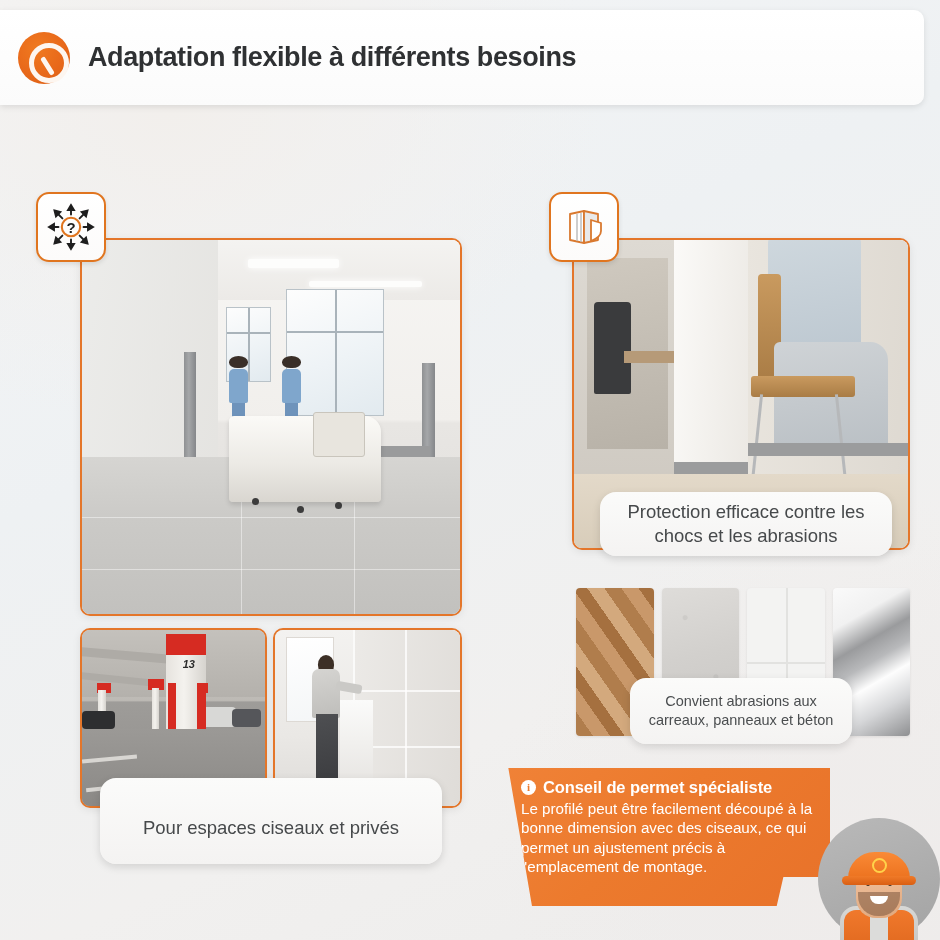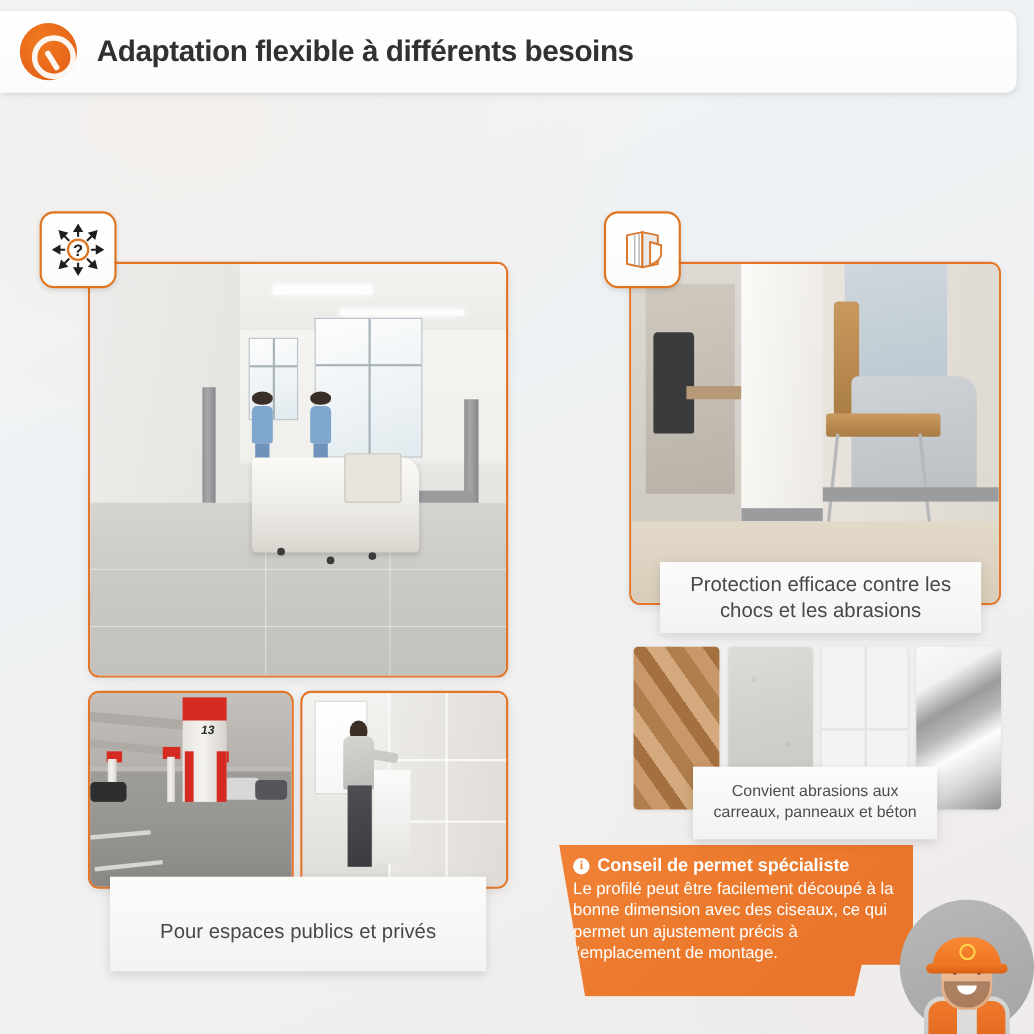--- a/index.html
+++ b/index.html
@@ -11,21 +11,21 @@
   body {
     position: relative;
     background:
       radial-gradient(ellipse 700px 500px at 18% 12%, #f2efec 0%, rgba(242,239,236,0) 62%),
       radial-gradient(ellipse 620px 620px at 92% 92%, #efeceb 0%, rgba(239,236,235,0) 60%),
       linear-gradient(155deg, #f4f5f6 0%, #eef1f3 38%, #f1f0ef 70%, #edeceb 100%);
   }
 
   
   .header {
-    position: absolute; left: 0; top: 10px; width: 924px; height: 74px;
+    position: absolute; left: 0; top: 10px; width: 924px; height: 95px;
     background: linear-gradient(180deg,#ffffff 0%,#fbfbfb 100%);
     border-radius: 0 10px 10px 0;
     box-shadow: 0 2px 6px rgba(0,0,0,.10);
     display: flex; align-items: center;
   }
   .logo {
     width: 52px; height: 52px; margin-left: 18px; margin-right: 18px;
     border-radius: 50%;
     background: radial-gradient(circle at 38% 32%, #f07a20 0%, #e8681a 55%, #d85d12 100%);
     position: relative; flex: 0 0 auto;
@@ -170,23 +170,23 @@
       background:radial-gradient(circle at 30% 20%,rgba(0,0,0,.05) 0 2px,transparent 3px),
                  radial-gradient(circle at 70% 60%,rgba(0,0,0,.05) 0 2px,transparent 3px);}
   .sw-tile { background:#f3f3f2; position:relative; }
   .sw-tile::before{content:"";position:absolute;left:0;right:0;top:50%;height:2px;background:#e2e2e0;}
   .sw-tile::after {content:"";position:absolute;top:0;bottom:0;left:50%;width:2px;background:#e2e2e0;}
   .sw-marble { background:linear-gradient(150deg,#fafafa 0%,#f1f1f1 22%,#9a9b9d 38%,#b8b9bb 50%,#fdfdfd 62%,#d6d7d9 78%,#8e8f91 100%); }
 
   
   .caption {
     position:absolute; background:linear-gradient(180deg,#fbfbfa 0%,#f4f3f2 100%);
-    border-radius: 0; box-shadow: 0 3px 9px rgba(0,0,0,.13);
+    border-radius: 16px; box-shadow: 0 3px 9px rgba(0,0,0,.13);
     display:flex; flex-direction:column; align-items:center; justify-content:center;
-    text-align:center; color:#46494b; z-index: 8; margin-top: 19px;
+    text-align:center; color:#46494b; z-index: 8;
   }
   #cap-protection { left:600px; top:492px; width:292px; height:64px;
       font-size:18.5px; line-height:1.28; padding: 0 10px; }
   #cap-materials  { left:630px; top:678px; width:222px; height:66px;
       font-size:14.5px; line-height:1.3; padding:0 10px; color:#4b4e50;}
   #cap-poly { left:100px; top:778px; width:342px; height:86px; padding:0 12px; }
   #cap-poly .cap-title { font-size:18px; font-weight:700; color:#2f3133; }
   #cap-poly .cap-sub   { font-size:18.5px; color:#46494b; margin-top:14px; }
 
   
@@ -377,21 +377,21 @@
   <div class="sw sw-concrete"></div>
   <div class="sw sw-tile"></div>
   <div class="sw sw-marble"></div>
 </div>
 
 <div class="caption" id="cap-protection">Protection efficace contre les chocs et les abrasions</div>
 
 <div class="caption" id="cap-materials">Convient abrasions aux carreaux, panneaux et béton</div>
 
 <div class="caption" id="cap-poly">
-  <div class="cap-sub">Pour espaces publics et privés</div>
+  <div class="cap-sub">Pour espaces ciseaux et privés</div>
 </div>
 
 <div class="advice">
   <div class="advice-head">
     <span class="info-ico">i</span>
     <span class="advice-title">Conseil de permet spécialiste</span>
   </div>
   <div class="advice-body">Le profilé peut être facilement découpé à la bonne dimension avec des ciseaux, ce qui permet un ajustement précis à l'emplacement de montage.</div>
 </div>
 

